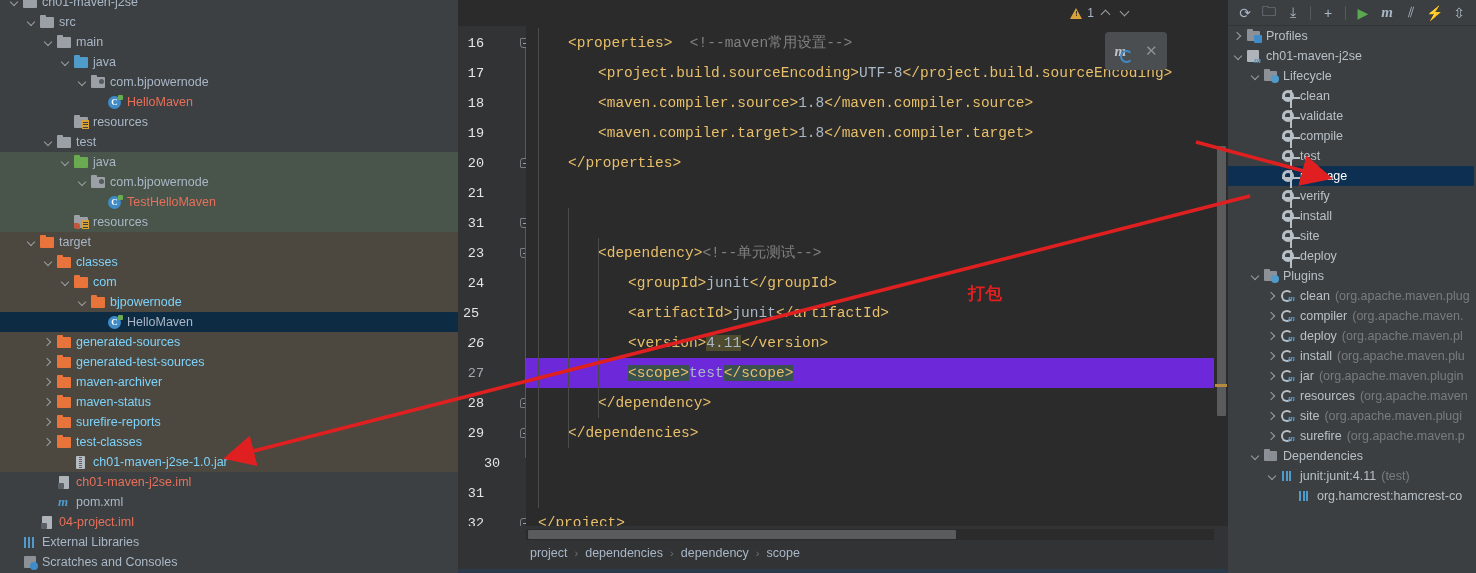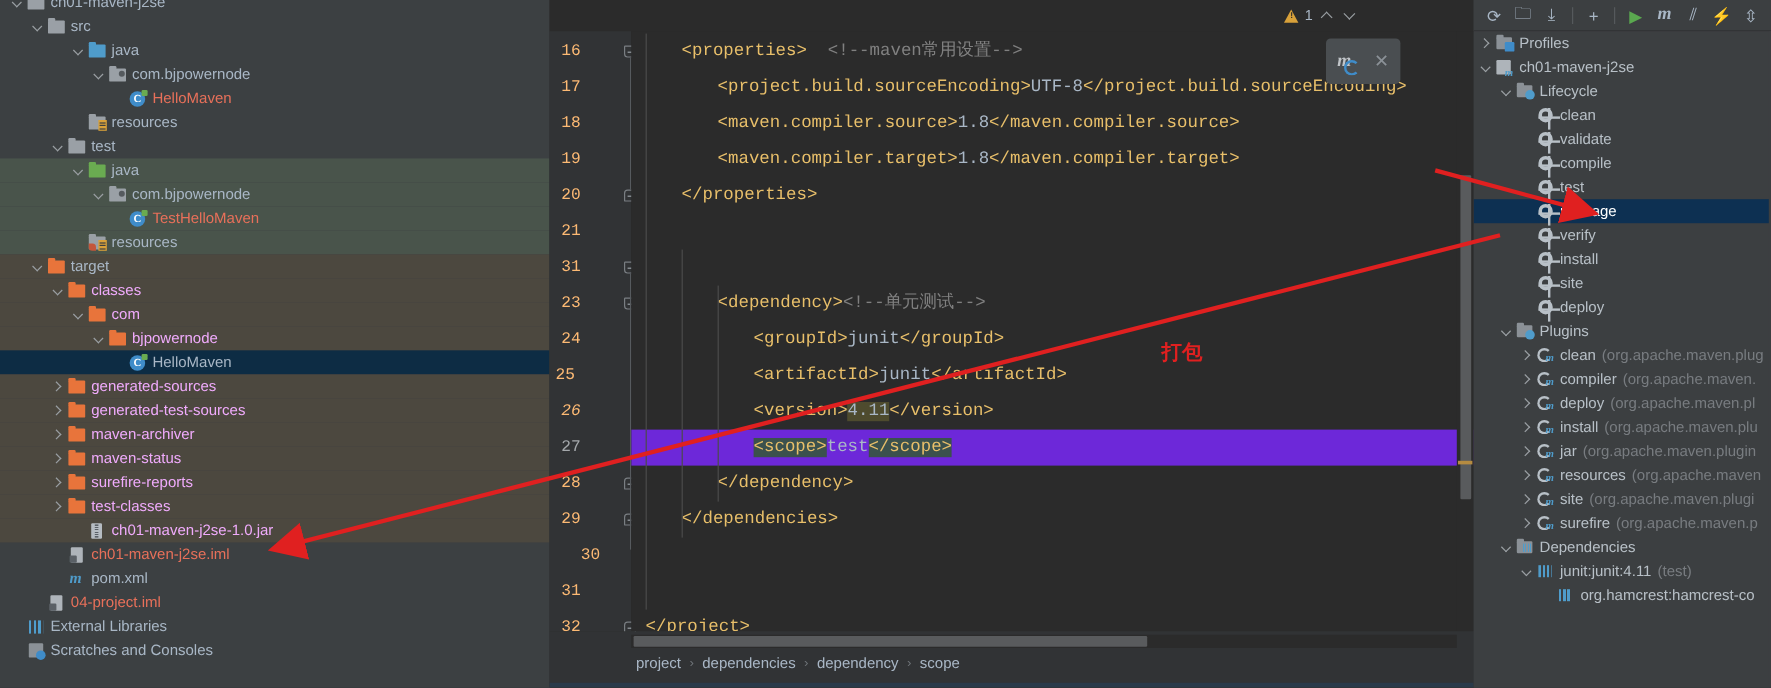--- a/index.html
+++ b/index.html
@@ -66,21 +66,21 @@
   .imlico { position:absolute; left:3px; top:2px; width:10px; height:13px; background:#aeb4ba; border-radius:1px; }
   .imlico::after { content:""; position:absolute; left:-1px; bottom:0px; width:6px; height:6px; background:#5a6066; border-radius:1px; }
   .mico { position:absolute; left:2px; top:1px; width:13px; height:14px; color:#4f9ccb;
           font: italic bold 13px "Liberation Serif", serif; line-height:14px; }
   .libico { position:absolute; left:2px; top:3px; width:12px; height:11px;
             background: repeating-linear-gradient(90deg,#4f9ccb 0 2px, transparent 2px 4px); }
   .scrico { position:absolute; left:2px; top:2px; width:12px; height:12px; background:#8b9197; border-radius:1px; }
   .scrico::after { content:""; position:absolute; right:-2px; bottom:-2px; width:8px; height:8px;
                    background:#3f8cc9; border-radius:50%; }
 
-  .c-orange { color: #f0abfc; }
+  .c-orange { color: #7dd3fc; }
   .c-red    { color: #e8705a; }
   .c-gray   { color: #a9b7c6; }
 
   
   #editor-panel { flex: 0 0 770px; width: 770px; height: 573px; background: #2b2b2b; position: relative; }
   #editor-top { position:absolute; left:0; top:0; right:0; height:26px; background:#2b2b2b; }
   #warn-badge {
     position:absolute; right:96px; top:2px; height:22px; display:flex; align-items:center;
     gap:5px; font-size:12px; color:#a9b7c6;
   }
@@ -88,21 +88,21 @@
               border-bottom:11px solid #d8a13a; position:relative; }
   .warn-tri::after { content:"!"; position:absolute; left:-2px; top:2px; width:4px;
                      font:bold 7px "Liberation Sans",sans-serif; color:#2b2b2b; text-align:center;}
   .navchev { width:14px; height:14px; position:relative; cursor:pointer; }
   .navchev::before { content:""; position:absolute; left:3px; top:4px; width:6px; height:6px;
                      border-left:1.6px solid #9a9fa3; border-bottom:1.6px solid #9a9fa3; }
   .navchev.up::before   { transform: rotate(135deg); top:5px;}
   .navchev.down::before { transform: rotate(-45deg); top:2px;}
 
   #gutter { position:absolute; left:0; top:26px; width:68px; bottom:47px; background:#313335; }
-  .lnum { position:absolute; right:42px; font: 13.5px "Liberation Mono", monospace; color:#fdba74; text-align:right; width:26px;}
+  .lnum { position:absolute; right:42px; font: 13.5px "Liberation Mono", monospace; color:#e5e5e5; text-align:right; width:26px;}
   .lnum.cur { color:#a4a8ab; }
   .foldm { position:absolute; left:62px; width:11px; height:11px; }
   .foldm .bx { position:absolute; left:0; top:0; width:10px; height:10px; border:1px solid #7a7f83; background:#313335;}
   .foldm .bx::after { content:""; position:absolute; left:2px; top:4px; width:6px; height:1px; background:#9aa0a6;}
   .foldm.start .bx { border-radius:1px 1px 3px 3px; }
   .foldm.end .bx   { border-radius:3px 3px 1px 1px; }
   .foldline { position:absolute; left:67px; width:1px; background:#565a5e; }
 
   #codearea { position:absolute; left:68px; top:26px; right:0; bottom:47px; overflow:hidden; background:#2b2b2b; }
   .cline { position:absolute; left:0; height:30px; line-height:30px; white-space:pre;
@@ -201,20 +201,28 @@
         </div>
         <div class="trow">
           <span style="display: inline-block; flex: 0 0 26px; height: 1px;"></span>
           <span class="arrow down"></span>
           <span class="ico">
             <span class="fold gray"></span>
           </span>
           <span class="lbl c-gray">src</span>
         </div>
         <div class="trow">
+          <span style="display: inline-block; flex: 0 0 43px; height: 1px;"></span>
+          <span class="arrow down"></span>
+          <span class="ico">
+            <span class="fold gray"></span>
+          </span>
+          <span class="lbl c-gray">main</span>
+        </div>
+        <div class="trow">
           <span style="display: inline-block; flex: 0 0 60px; height: 1px;"></span>
           <span class="arrow down"></span>
           <span class="ico">
             <span class="fold blue"></span>
           </span>
           <span class="lbl c-gray">java</span>
         </div>
         <div class="trow">
           <span style="display: inline-block; flex: 0 0 77px; height: 1px;"></span>
           <span class="arrow down"></span>

